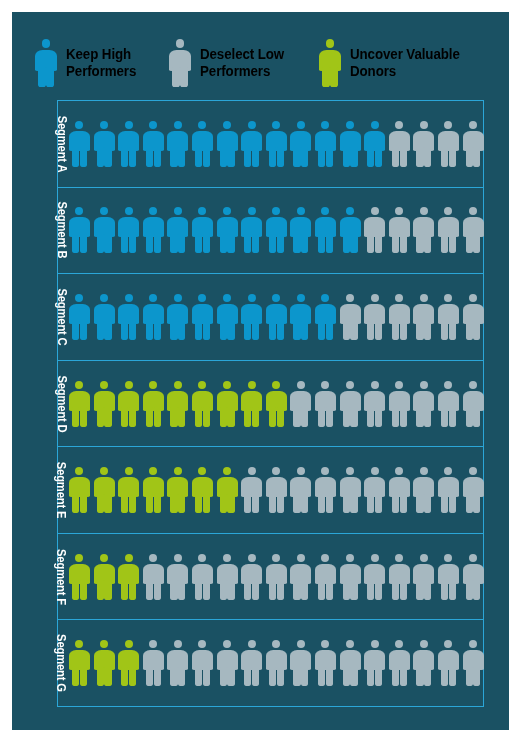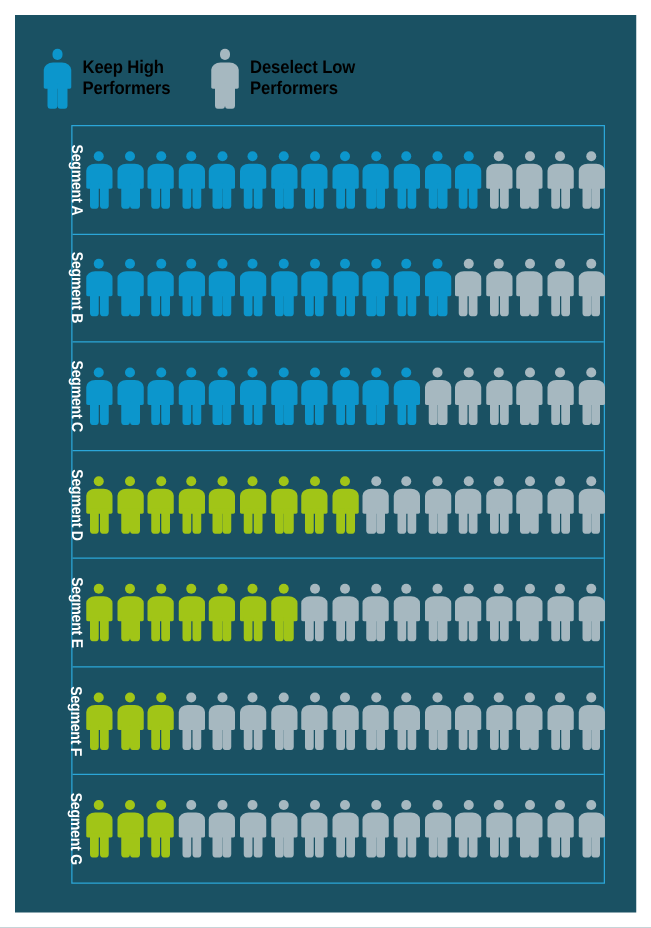--- a/index.html
+++ b/index.html
@@ -163,20 +163,30 @@
       <div class="legend-icon fig">
         <span class="head" style="background: rgb(166, 184, 192);"></span>
           <span class="torso" style="background: rgb(166, 184, 192);"></span>
           <span class="legL" style="background: rgb(166, 184, 192);"></span>
           <span class="legR" style="background: rgb(166, 184, 192);"></span>
       </div>
       <div class="legend-label">Deselect Low
 Performers</div>
     </div>
 
+    <div class="legend-item li2">
+      <div class="legend-icon fig">
+        <span class="head" style="background: rgb(161, 197, 23);"></span>
+          <span class="torso" style="background: rgb(161, 197, 23);"></span>
+          <span class="legL" style="background: rgb(161, 197, 23);"></span>
+          <span class="legR" style="background: rgb(161, 197, 23);"></span>
+      </div>
+      <div class="legend-label">Uncover Valuable
+Donors</div>
+    </div>
 
   </div>
 
   <div id="grid">
       <div class="seg-row">
         <div class="seg-label">
           <span>Segment A</span>
         </div>
         <div class="people">
           <div class="fig">

